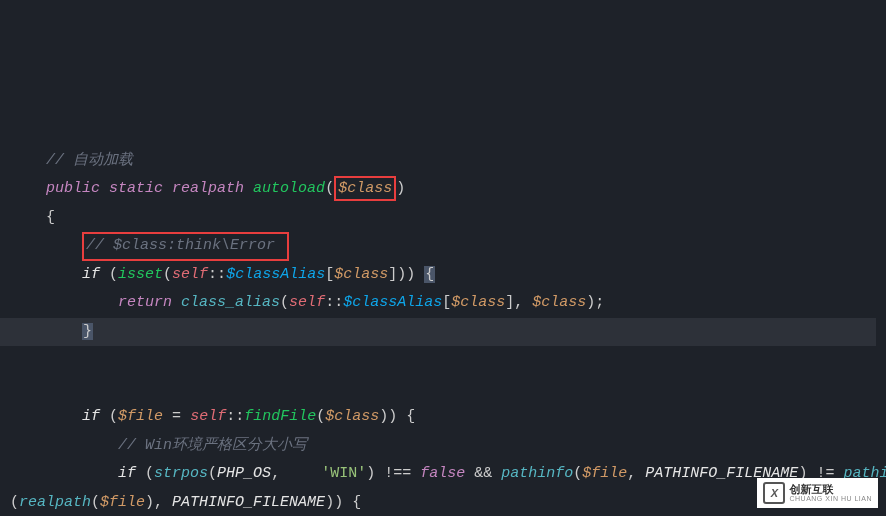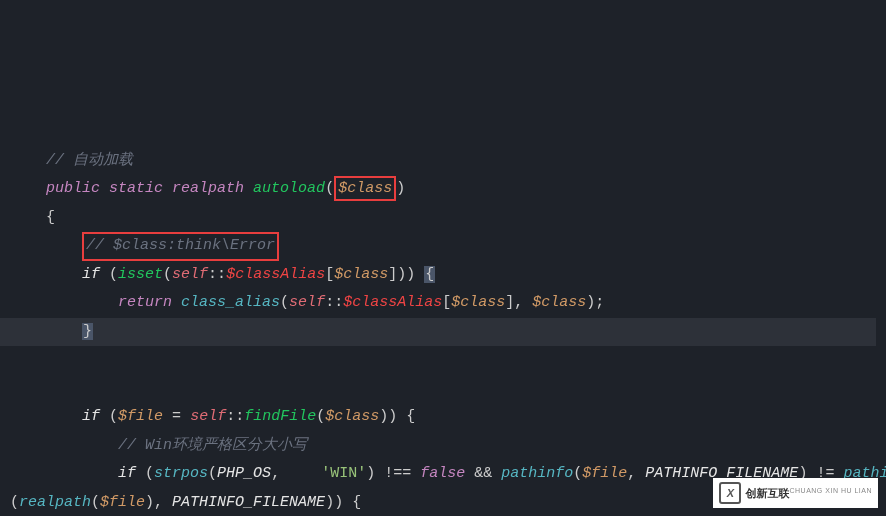--- a/index.html
+++ b/index.html
@@ -20,39 +20,39 @@
     }
     .comment { color: #6b7280; font-style: italic; }
     .keyword { color: #e5e5e5; font-style: italic; }
     .keyword-return { color: #c586c0; font-style: italic; }
     .keyword-public { color: #c586c0; font-style: italic; }
     .keyword-static { color: #c586c0; font-style: italic; }
     .keyword-function { color: #c586c0; font-style: italic; }
     .function-name { color: #22c55e; font-style: italic; }
     .method-name { color: #56b6c2; font-style: italic; }
     .variable { color: #d19a66; font-style: italic; text-align: center; }
-    .static-var { color: #ef4444; font-style: italic; }
+    .static-var { color: #0ea5e9; font-style: italic; }
     .self { color: #e06c75; font-style: italic; }
     .punct { color: #cccccc; }
     .paren { color: #cccccc; }
     .brace { color: #cccccc; }
     .bracket { color: #cccccc; }
     .operator { color: #cccccc; }
     .string { color: #98c379; margin-left: 32px; }
     .constant { color: #e5e5e5; font-style: italic; }
     .bool { color: #c586c0; font-style: italic; }
     .highlight-box1 {
       border: 2px solid #e83e3e;
       padding: 0 2px;
       display: inline-block;
       line-height: 1.4;
     }
     .highlight-box2 {
       border: 2px solid #e83e3e;
-      padding: 1px 2px 1px 2px;
+      padding: 1px 12px 1px 2px;
       display: inline-block;
       line-height: 1.5;
     }
     .line-highlight {
       background: #2d3139;
       display: block;
       width: 100%;
       margin-left: -10px;
       padding-left: 10px;
     }
@@ -82,21 +82,21 @@
       height: 22px;
       border: 2px solid #555;
       border-radius: 3px;
       display: flex;
       align-items: center;
       justify-content: center;
       font-weight: bold;
       color: #555;
       font-style: italic;
     }
-    .logo-text { display: flex; line-height: 1.1; }
+    .logo-text { display: flex; flex-direction: column; line-height: 1.1; }
     .logo-cn { font-size: 11px; font-weight: bold; color: #333; }
     .logo-en { font-size: 7px; color: #888; letter-spacing: 0.5px; }
   </style>
 </head>
 <body>
 
 
 
 <div class="code-container">
 <span>    <span class="comment">// 自动加载</span></span>

